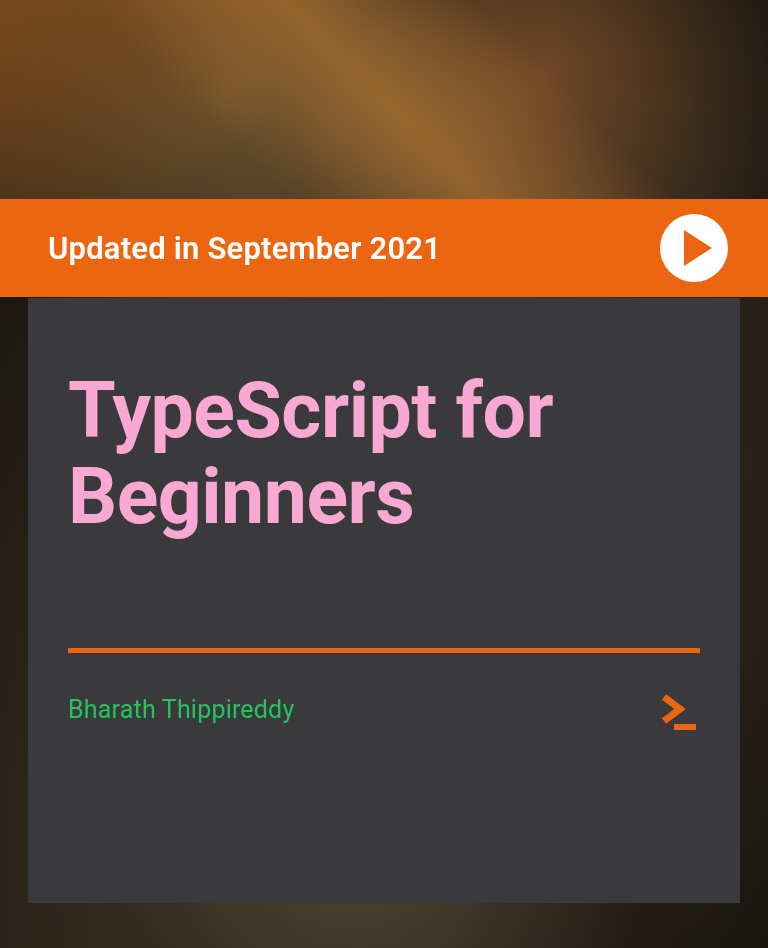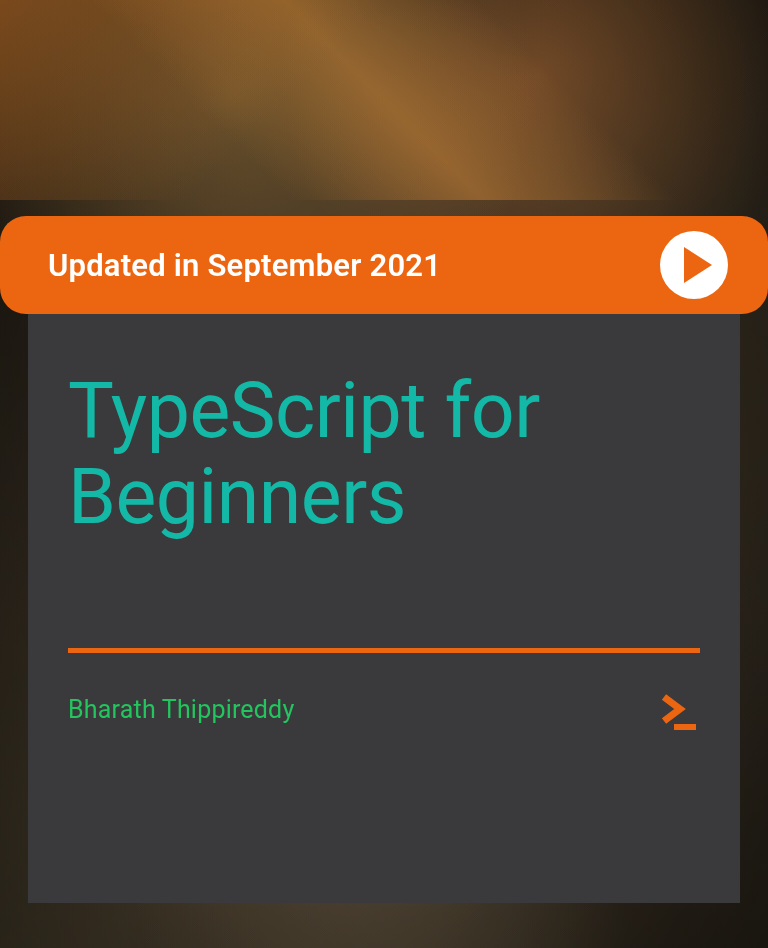--- a/index.html
+++ b/index.html
@@ -37,31 +37,30 @@
       top: 0;
       left: 0;
       right: 0;
       height: 200px;
       background: 
         linear-gradient(135deg, rgba(210,120,40,0.5) 0%, transparent 40%),
         linear-gradient(45deg, transparent 30%, rgba(230,150,60,0.4) 50%, transparent 70%);
     }
     .header-band {
       position: absolute;
-      top: 216px;
+      top: 199px;
       left: 0;
       right: 0;
       height: 98px;
       background: #ec6611;
       display: flex;
       align-items: center;
       justify-content: space-between;
       padding: 0 40px 0 48px;
       z-index: 10;
-      border-radius: 26px;
     }
     .update-text {
       color: #ffffff;
       font-size: 31px;
       font-weight: 600;
       letter-spacing: 0.2px;
     }
     .play-icon-circle {
       width: 68px;
       height: 68px;
@@ -86,23 +85,23 @@
       left: 28px;
       right: 28px;
       bottom: 45px;
       background: #3a3a3c;
       z-index: 5;
       padding: 70px 40px 0 40px;
       display: flex;
       flex-direction: column;
     }
     .course-title {
-      color: #14b8a6;
+      color: #f9a8d4;
       font-size: 77px;
-      font-weight: 400;
+      font-weight: 700;
       line-height: 1.12;
       letter-spacing: -0.5px;
     }
     .divider {
       height: 5px;
       background: #ec6611;
       margin-top: 108px;
     }
     .footer-row {
       display: flex;

